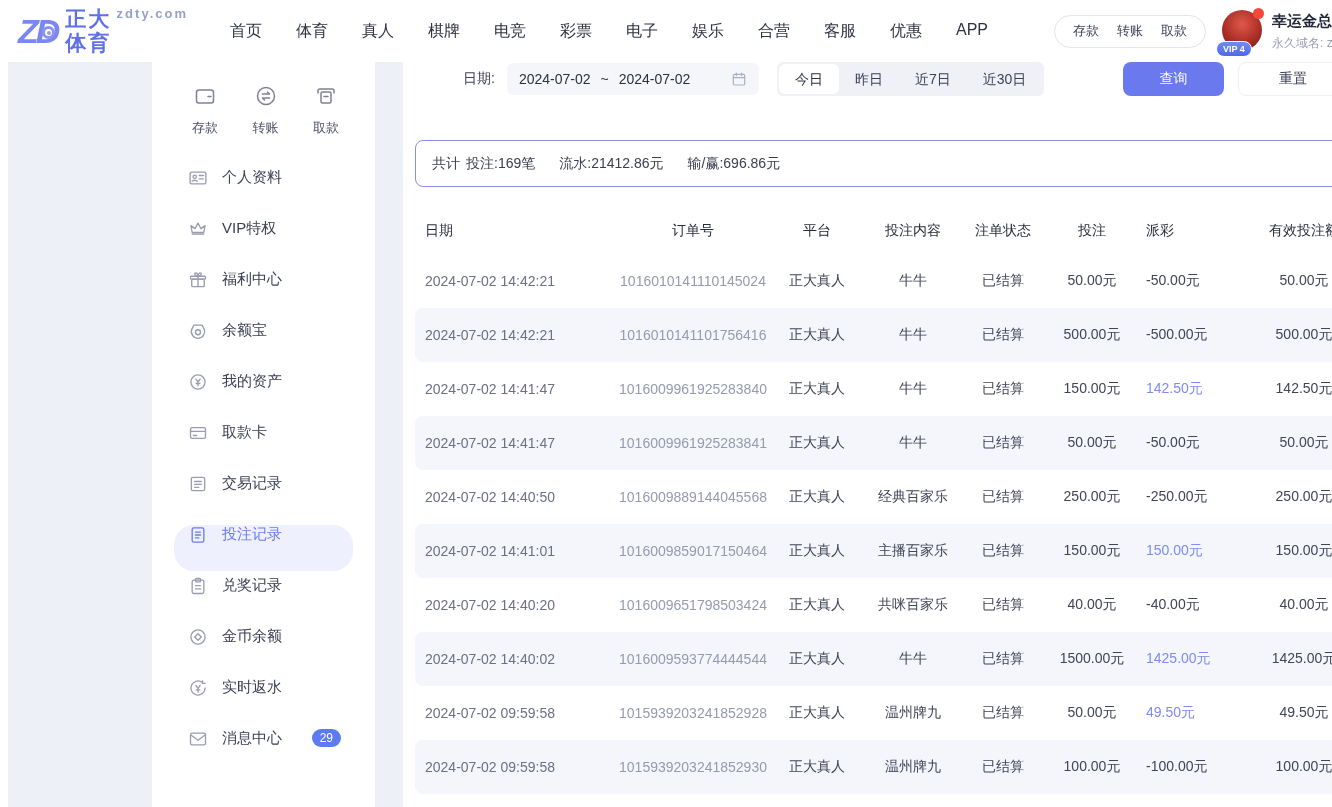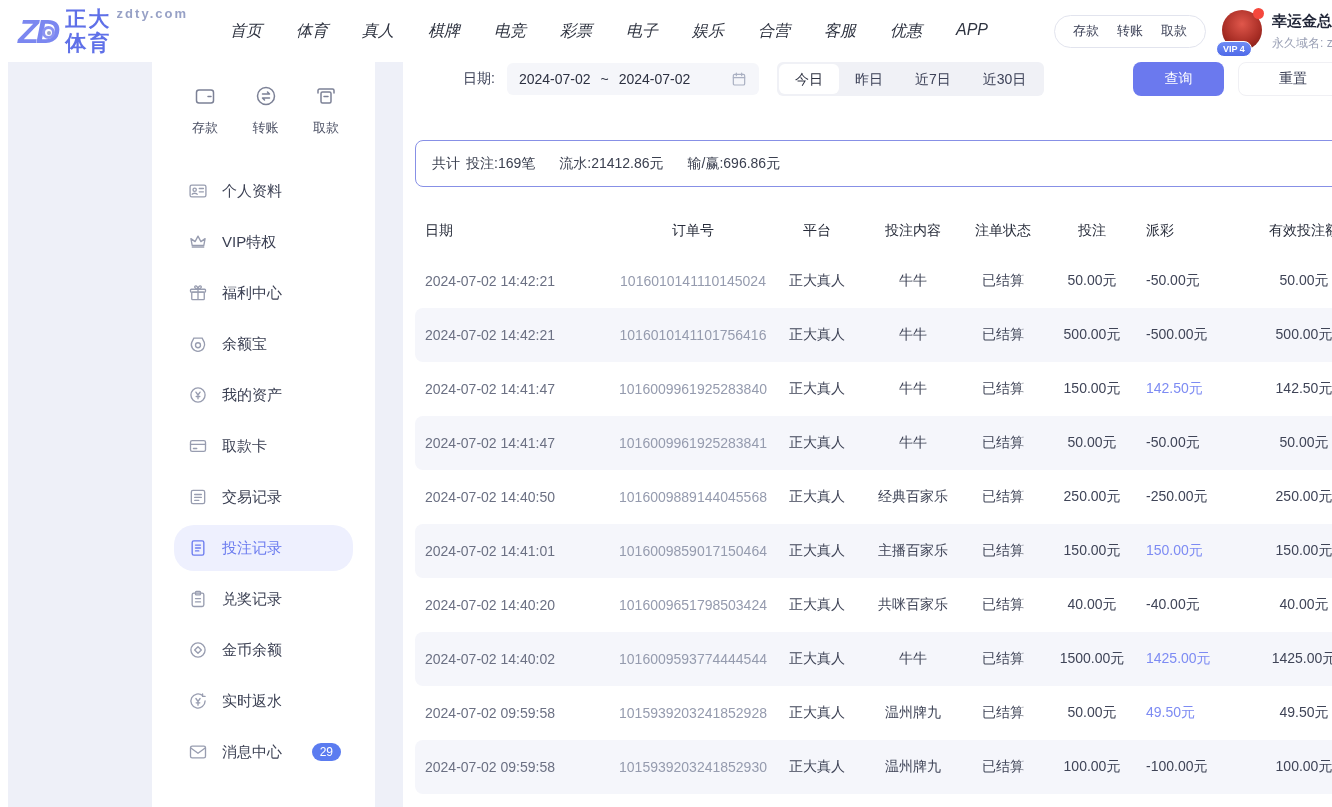--- a/index.html
+++ b/index.html
@@ -12,21 +12,21 @@
   .logo { display:flex; align-items:center; gap:8px; width:170px; flex-shrink:0; }
   .logo-mark { position:relative; font-style:italic; font-weight:bold; font-size:34px;
     color:#7b87f0; letter-spacing:-3px; line-height:1; }
   .logo-lens { position:absolute; right:2px; top:12px; width:13px; height:13px;
     background:#fff; border:3px solid #8a93f2; border-radius:50%; }
   .logo-lens::after { content:""; position:absolute; left:2px; top:2px; width:4px; height:4px;
     background:#9aa2c8; border-radius:50%; }
   .logo-text { display:flex; flex-direction:row; line-height:1.15; }
   .logo-cn { font-size:21px; font-weight:bold; color:#5f70e8; letter-spacing:2px; }
   .logo-en { font-size:13px; color:#97a1c6; letter-spacing:2px; font-weight:bold; }
-  .nav { display:flex; gap:34px; margin-left:42px;font-style:italic; }
+  .nav { display:flex; gap:34px; margin-left:42px; }
   .nav-item { font-size:16px; color:#2e3340; cursor:pointer; white-space:nowrap; }
   .header-right { margin-left:auto; display:flex; align-items:center; gap:16px; flex-shrink:0; }
   .wallet-pill { border:1px solid #e2e4ee; border-radius:17px; height:33px;
     display:flex; align-items:center; gap:18px; padding:0 18px; }
   .wallet-pill span { font-size:13px; color:#3c4157; cursor:pointer; white-space:nowrap; }
   .user { display:flex; align-items:flex-start; gap:10px; width:110px; }
   .avatar-wrap { position:relative; width:40px; height:40px; flex-shrink:0; }
   .avatar { width:40px; height:40px; border-radius:50%;
     background:radial-gradient(circle at 50% 35%, #e0574b 0%, #a62c24 60%, #6e1712 100%); }
   .red-dot { position:absolute; top:-2px; right:-2px; width:11px; height:11px;
@@ -42,21 +42,21 @@
   .page { display:flex; height:745px; background:#fff; }
   .page-bg { margin-left:8px; flex:1; background:#eef0f8; display:flex; overflow:hidden; }
 
   
   .sidebar { width:223px; margin-left:144px; background:#fff; flex-shrink:0; padding-top:22px; }
   .quick-actions { display:flex; justify-content:space-between; padding:0 36px 6px 40px; }
   .qa { display:flex; flex-direction:column; align-items:center; gap:7px; cursor:pointer; }
   .qa .icon { color:#7c8196; }
   .qa-label { font-size:13px; color:#4a4f63; }
   .menu { padding:20px 22px 0 22px; }
-  .side-item { height:46px; margin:5px 0; display:flex; align-items:center; gap:14px;
+  .side-item { height:46px; margin:5px 0; display:flex; align-items:flex-start; gap:14px;
     padding:0 12px 0 14px; border-radius:10px; font-size:15px; color:#3a3f52; cursor:pointer; }
   .side-item .icon { color:#989db0; display:flex; }
   .side-item.active { background:#eef0fe; color:#6b7bef;border-radius:20px; }
   .side-item.active .icon { color:#6b7bef; }
   .side-badge { margin-left:auto; background:#5b7cf0; color:#fff; border-radius:10px;
     font-size:12px; padding:2px 8px; }
   .side-badge:empty { display:none; }
 
   
   .main { flex:1; background:#fff; margin-left:28px; overflow:hidden; padding-left:12px; }
@@ -66,21 +66,21 @@
     display:flex; align-items:center; padding:0 12px; font-size:14px; color:#2c3040; gap:10px; cursor:text; }
   .date-input .cal { margin-left:auto; color:#aab0c2; display:flex; }
   .ranges { background:#f0f1f6; border-radius:6px; height:34px; display:flex;
     align-items:center; padding:2px; margin-left:18px; }
   .range { padding:0 16px; height:30px; line-height:30px; font-size:14px; color:#3c4157;
     border-radius:6px; cursor:pointer; white-space:nowrap; }
   .range.active { background:#fff; color:#2c3040; }
   .filter-spacer { flex:1; }
   .btn { height:34px; border-radius:8px; font-size:14px; border:none; cursor:pointer;
     font-family:inherit; }
-  .btn-query { width:91px; background:#6b79ee; color:#fff; }
+  .btn-query { width:101px; background:#6b79ee; color:#fff; }
   .btn-reset { width:110px; background:#fff; color:#3c4157; border:1px solid #f0f0f4;
     margin-left:14px; margin-right:-16px; }
 
   .summary { border:1px solid #8790e6; border-radius:8px; height:47px; margin-top:41px;
     width:960px; display:flex; align-items:center; gap:24px; padding:0 16px;
     font-size:14px; color:#3b4050; }
   .summary .seg-group { display:flex; gap:6px; }
 
   .table { margin-top:21px; width:947px; }
   .t-head { display:flex; align-items:center; height:46px; font-size:14px; color:#272c3a; }

